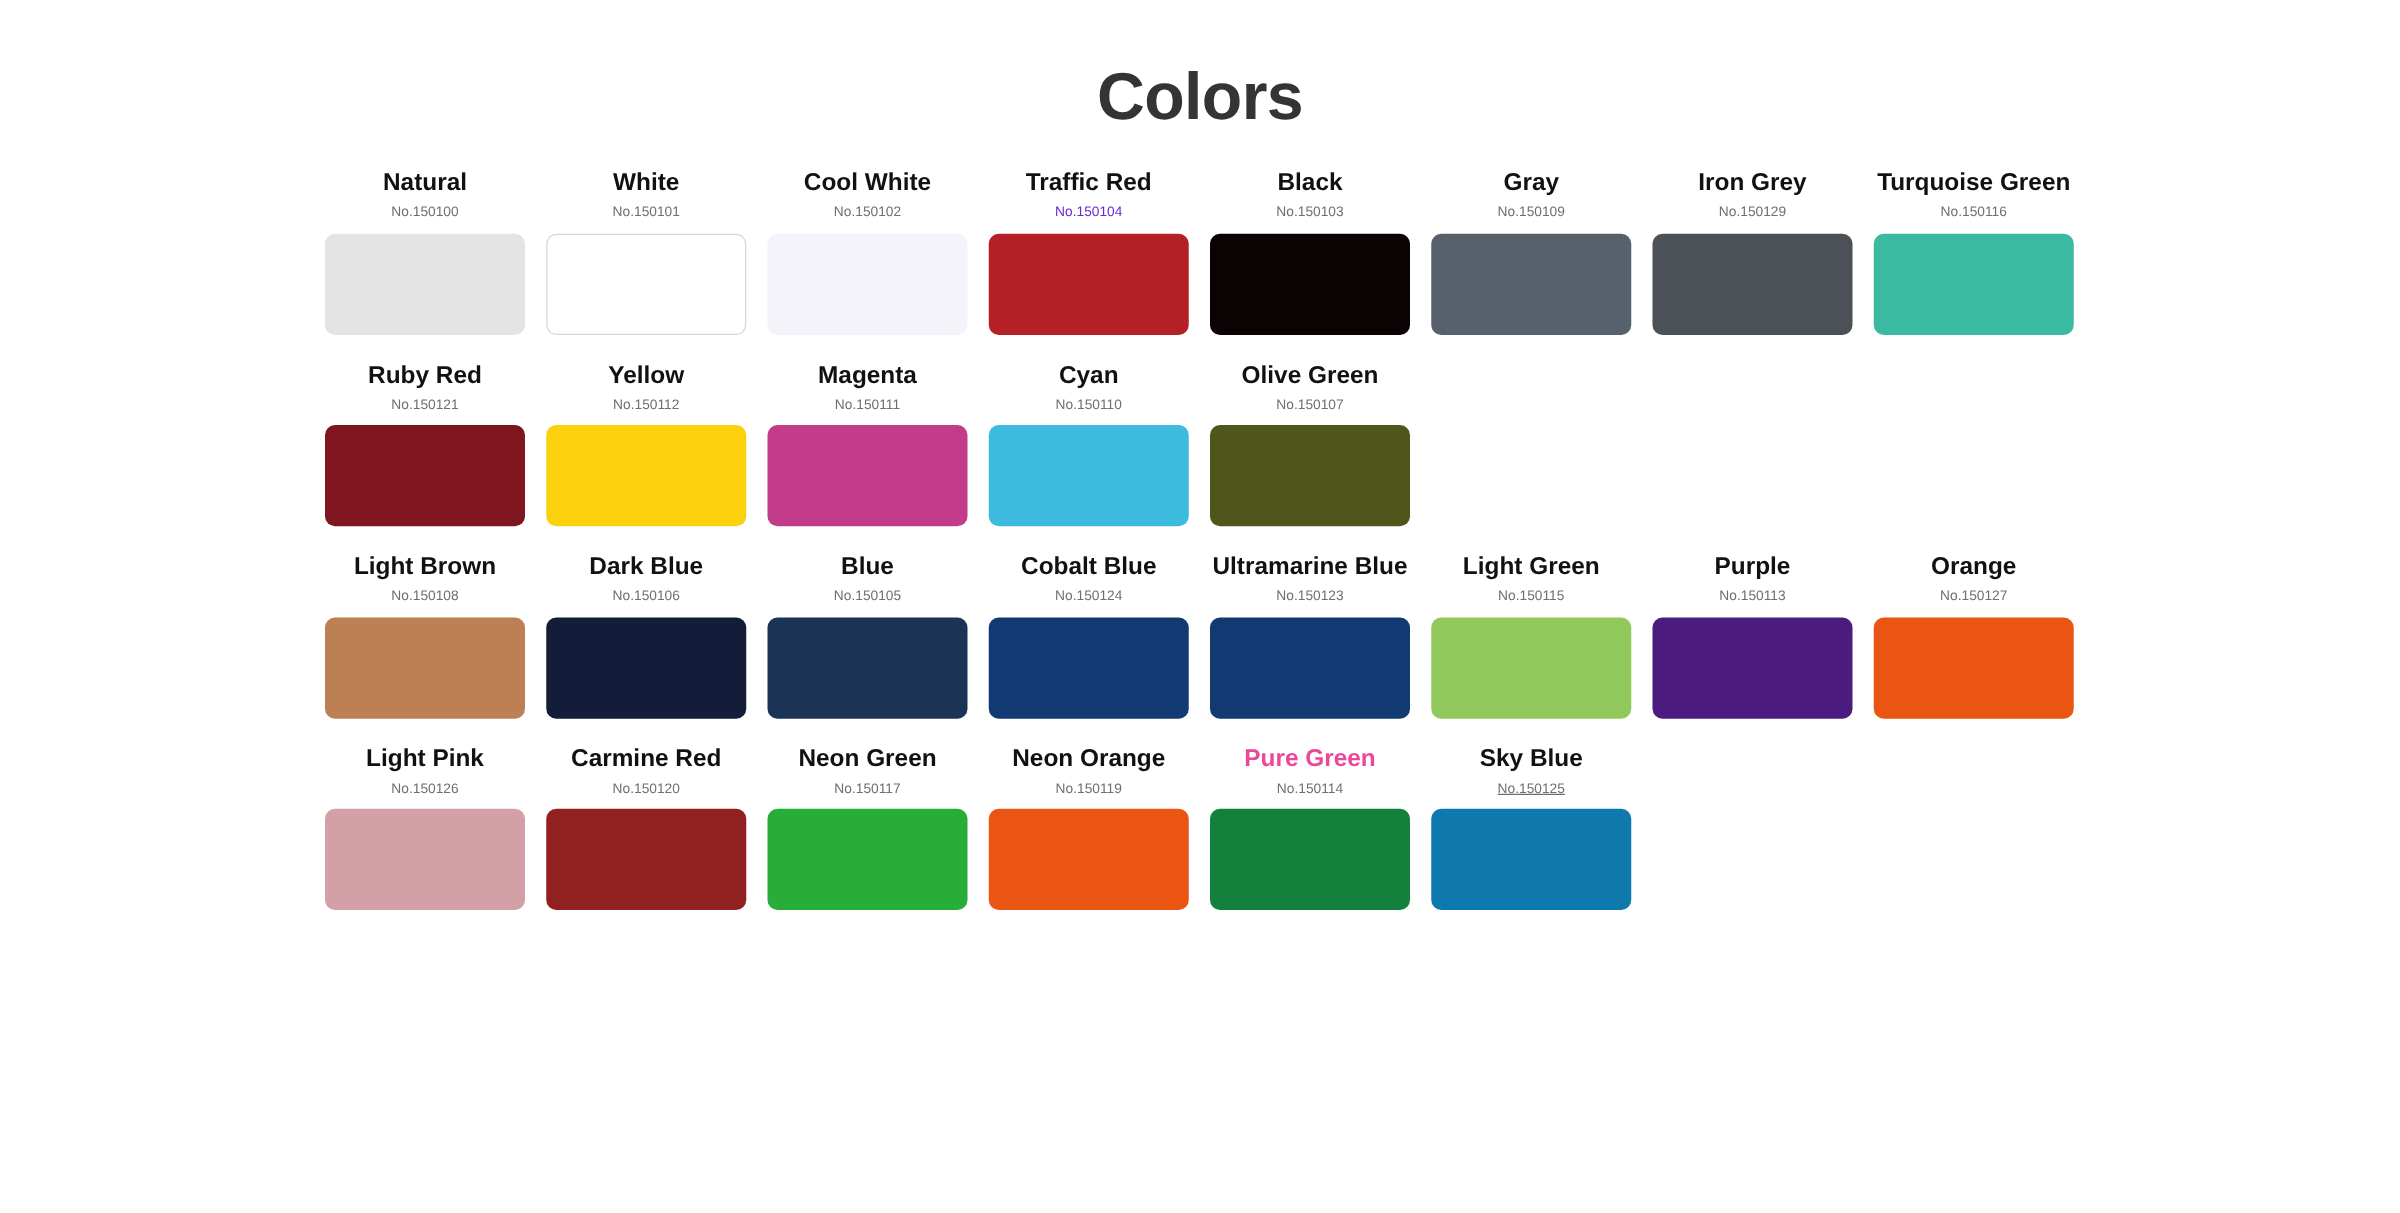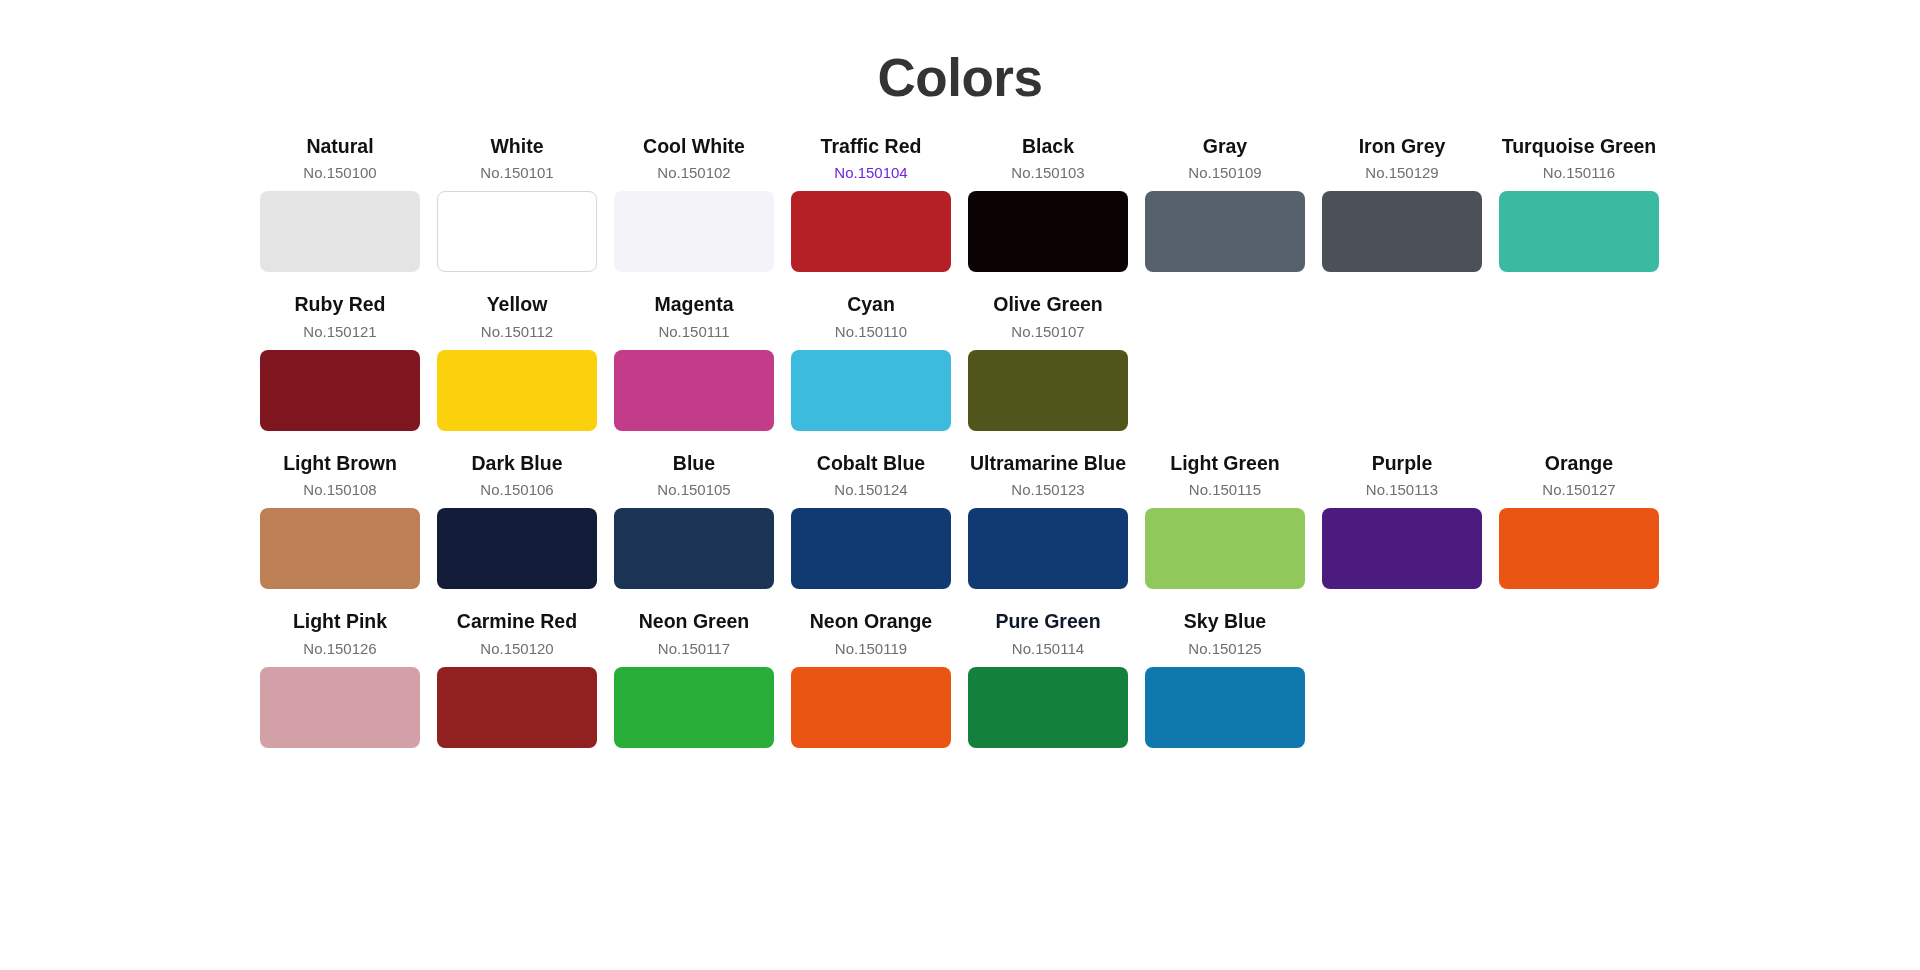--- a/index.html
+++ b/index.html
@@ -53,21 +53,21 @@
     font-size: 19.5px;
     font-weight: bold;
     color: #111111;
     text-align: center;
     line-height: 1.2;
     white-space: nowrap;
     margin-bottom: 6px;
   }
 
   .color-code {
-    font-size: 15px;
+    font-size: 11px;
     font-weight: normal;
     color: #6f6f6f;
     text-align: center;
     line-height: 1.2;
     margin-bottom: 9px;
   }
 
   .swatch {
     width: 160px;
     height: 81px;
@@ -217,25 +217,25 @@
           <div class="color-name" style="color: rgb(17, 17, 17);">Neon Green</div>
           <div class="color-code" style="color: rgb(111, 111, 111);">No.150117</div>
           <div class="swatch" style="background: rgb(40, 174, 56);"></div>
         </div>
         <div class="color-cell">
           <div class="color-name" style="color: rgb(17, 17, 17);">Neon Orange</div>
           <div class="color-code" style="color: rgb(111, 111, 111);">No.150119</div>
           <div class="swatch" style="background: rgb(234, 85, 20);"></div>
         </div>
         <div class="color-cell">
-          <div class="color-name" style="color: #0f172a; text-align: right;">Pure Green</div>
+          <div class="color-name" style="color: #ec4899; text-align: right;">Pure Green</div>
           <div class="color-code" style="color: rgb(111, 111, 111);">No.150114</div>
           <div class="swatch" style="background: rgb(19, 128, 60);"></div>
         </div>
         <div class="color-cell">
           <div class="color-name" style="color: rgb(17, 17, 17);">Sky Blue</div>
-          <div class="color-code" style="color: rgb(111, 111, 111);">No.150125</div>
+          <div class="color-code" style="color: rgb(111, 111, 111); text-decoration: underline;">No.150125</div>
           <div class="swatch" style="background: rgb(15, 121, 174);"></div>
         </div>
       </div>
     </div>
 
 </div>
 
 </body></html>

